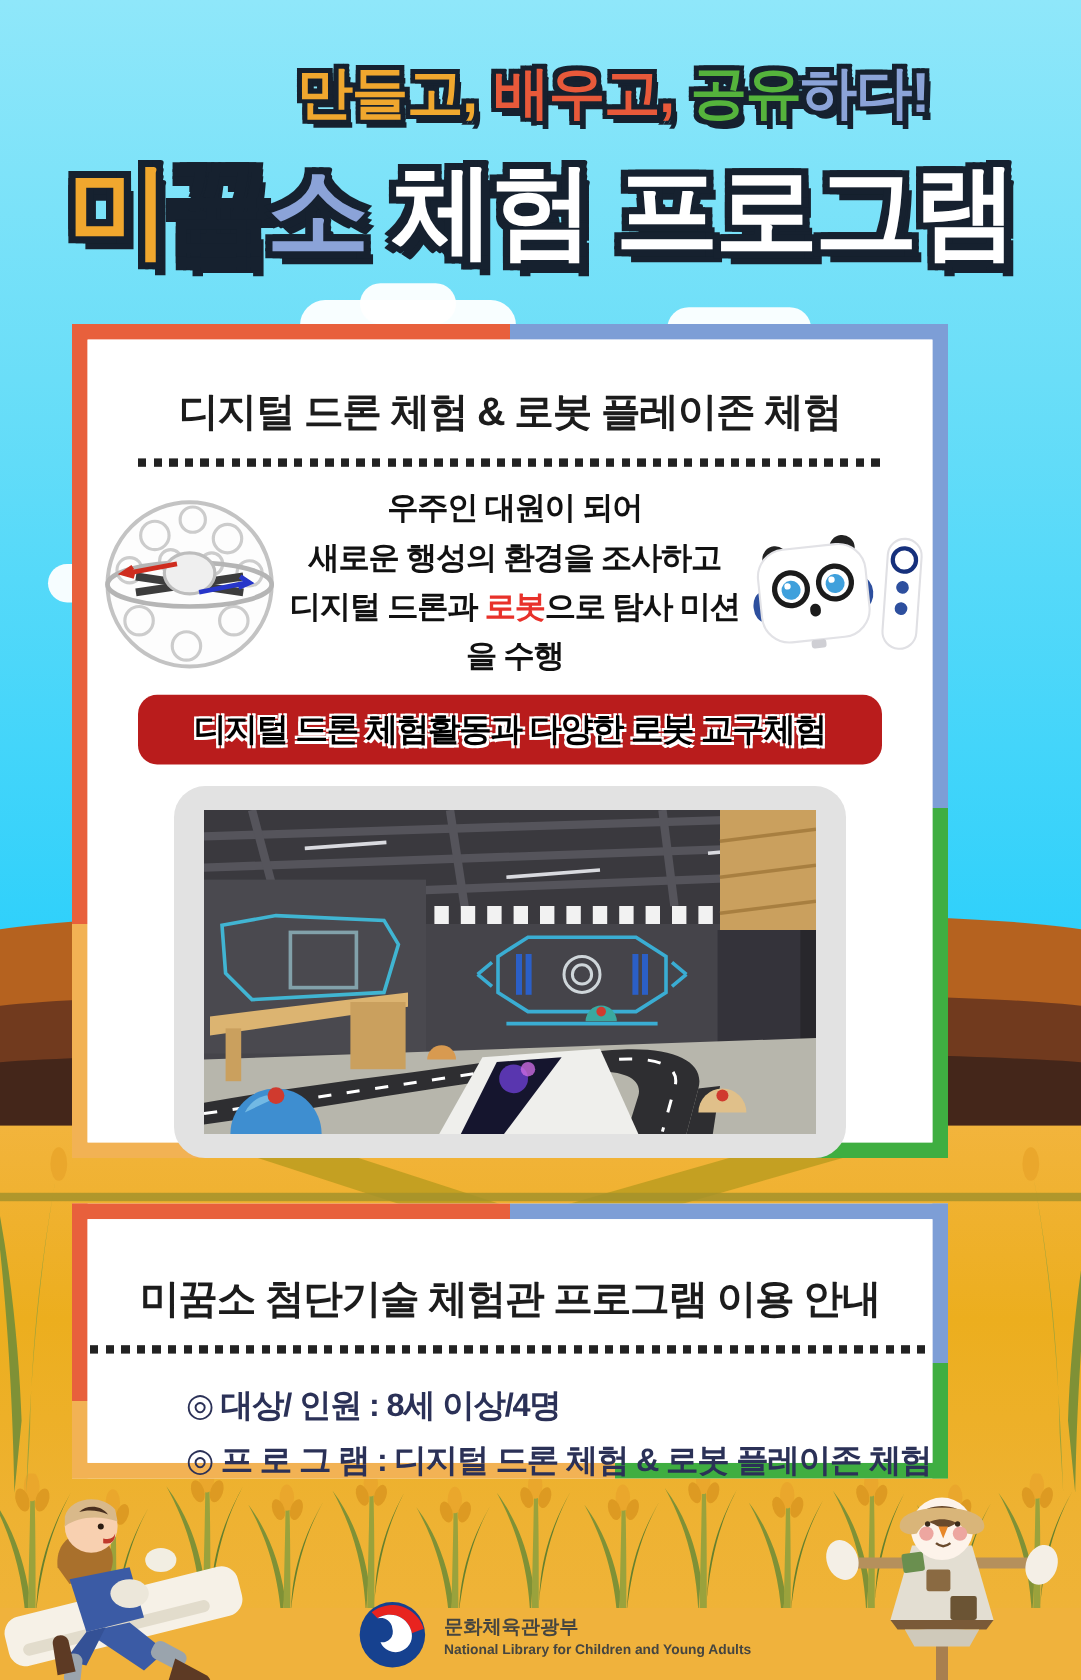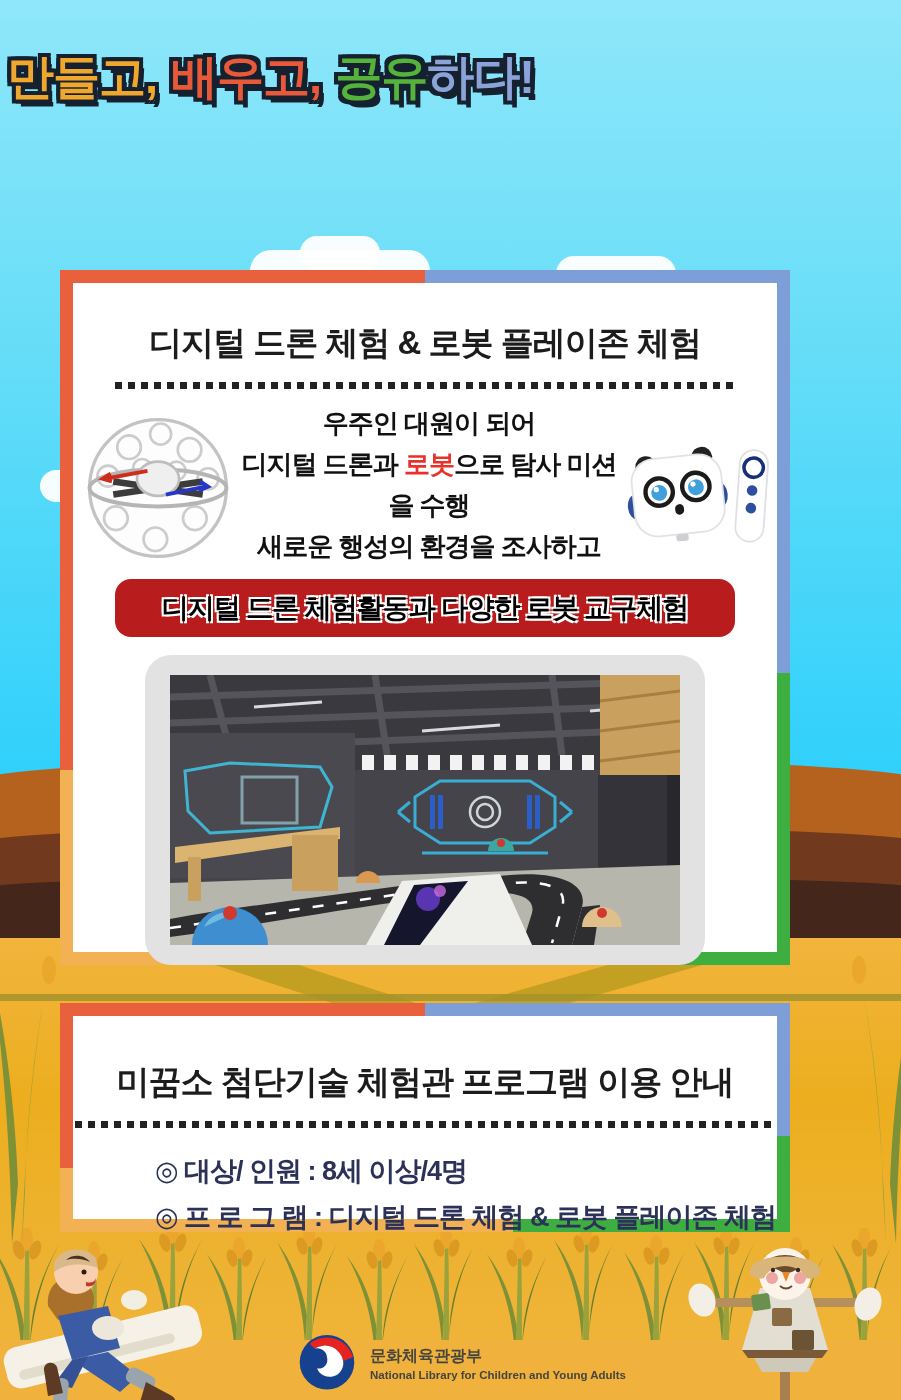--- a/index.html
+++ b/index.html
@@ -19,21 +19,21 @@
   .bg-field{position:absolute;left:0;top:938px;width:901px;height:462px;
     background:linear-gradient(to bottom,#f2b43c 0%,#ecae1e 35%,#eeb232 70%,#f0b43c 100%);}
   .field-line{position:absolute;left:0;top:994px;width:901px;height:7px;background:#a5922a;opacity:.85;}
   .field-path{position:absolute;height:26px;background:#b99b1e;opacity:.8;}
   .fp1{left:150px;top:966px;width:300px;transform:rotate(18deg);}
   .fp2{left:470px;top:962px;width:300px;transform:rotate(-16deg);}
   .wheat-band{position:absolute;left:0;top:1228px;width:901px;height:120px;}
   .wheat-edge{position:absolute;width:70px;height:300px;}
   .flat-gold{position:absolute;left:0;top:1340px;width:901px;height:60px;background:#f0b23c;}
   
-  .tagline{position:absolute;left:0;top:46px;width:901px;text-align:left;
+  .tagline{position:absolute;left:0;top:46px;width:774px;text-align:right;
     font-size:47px;font-weight:800;letter-spacing:-1px;white-space:nowrap;z-index:10;
     text-shadow:-4px -4px 0 #16212f,4px -4px 0 #16212f,-4px 4px 0 #16212f,4px 4px 0 #16212f,
       -4px 0 0 #16212f,4px 0 0 #16212f,0 -4px 0 #16212f,0 4px 0 #16212f,5px 7px 0 #16212f;}
   .main-title{position:absolute;left:0;top:118px;width:901px;text-align:center;
     font-size:86px;font-weight:800;letter-spacing:-3px;white-space:nowrap;z-index:10;
     text-shadow:-6px -6px 0 #16212f,6px -6px 0 #16212f,-6px 6px 0 #16212f,6px 6px 0 #16212f,
       -6px 0 0 #16212f,6px 0 0 #16212f,0 -6px 0 #16212f,0 6px 0 #16212f,8px 11px 0 #16212f;}
   .c-gold{color:#f0a72e;} .c-orange{color:#e8593a;} .c-green{color:#55b33c;}
   .c-blue{color:#8ba3d8;} .c-white{color:#ffffff;}
   .c-grad{color:#55b33c;background:linear-gradient(to bottom,#e8593a 0%,#e8593a 38%,#55b33c 46%,#55b33c 100%);
@@ -131,20 +131,23 @@
   <svg class="wheat-edge" style="left:846px;top:944px;" viewBox="0 0 70 300">
     <path d="M50 300 C52 180 62 90 70 30 C54 100 46 180 44 240 Z" fill="#7f9136"></path>
     <path d="M40 300 C36 170 24 80 12 20 C28 100 36 180 37 250 Z" fill="#9aa23c"></path>
     <ellipse cx="13" cy="26" rx="7" ry="14" fill="#eaa72c"></ellipse>
   </svg>
   <div class="flat-gold"></div>
 
   <div class="tagline">
     <span class="w c-gold">만들고,</span><span class="w c-orange">배우고,</span><span class="w c-green" style="margin-right:0;">공유</span><span class="c-blue">하다!</span>
   </div>
+  <div class="main-title">
+    <span class="c-gold">미</span><span class="c-grad">꿈</span><span class="c-blue">소</span><span class="c-white"> 체험 프로그램</span>
+  </div>
 
   <div class="card card1">
     <div class="card-inner">
       <h2 class="card-heading">디지털 드론 체험 &amp; 로봇 플레이존 체험</h2>
       <div class="dotline dot1"></div>
 
       <div class="intro-row">
         <span>
           <svg width="158" height="150" viewBox="0 0 120 114">
             <circle cx="60" cy="57" r="52" fill="#fdfdfd" stroke="#c3c3c3" stroke-width="2.5"></circle>
@@ -171,22 +174,22 @@
                 <path d="M24 46 l-6 4 l7 2" fill="none"></path>
               </g>
             <g stroke="#2736c9" stroke-width="3">
                 <line x1="66" y1="62" x2="96" y2="56"></line>
                 <path d="M92 52 l6 4 l-7 3" fill="none"></path>
               </g>
           </svg>
         </span>
         <div class="intro-text">
           <div>우주인 대원이 되어</div>
+          <div>새로운 행성의 환경을 조사하고</div>
           <div><span>디지털 드론과 </span><span class="em-red">로봇</span><span>으로 탐사 미션을 수행</span></div>
-          <div>새로운 행성의 환경을 조사하고</div>
         </div>
         <span>
           <svg width="150" height="122" viewBox="0 0 170 130">
             <g transform="rotate(-6 60 60)">
               <circle cx="32" cy="22" r="12" fill="#222"></circle>
                 <circle cx="96" cy="18" r="12" fill="#222"></circle>
               <ellipse cx="16" cy="66" rx="9" ry="14" fill="#2d4f9e"></ellipse>
                 <ellipse cx="112" cy="62" rx="9" ry="14" fill="#2d4f9e"></ellipse>
               <rect x="14" y="14" width="102" height="88" rx="26" fill="#ffffff" stroke="#e2e2e6" stroke-width="2"></rect>
               <circle cx="44" cy="52" r="18" fill="#1b1b1b"></circle>

